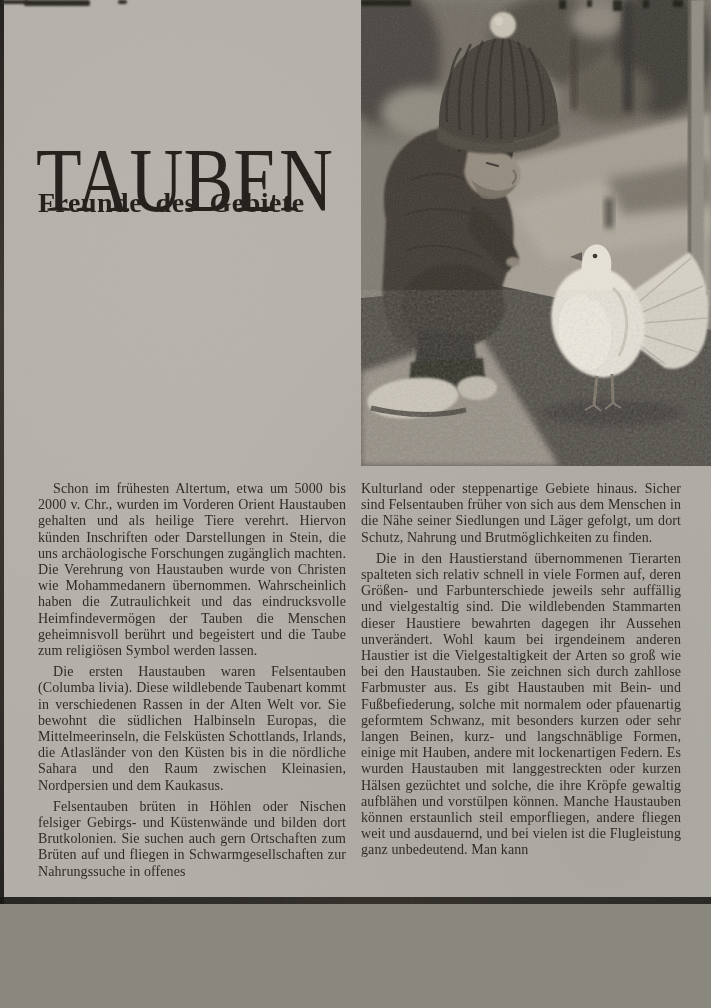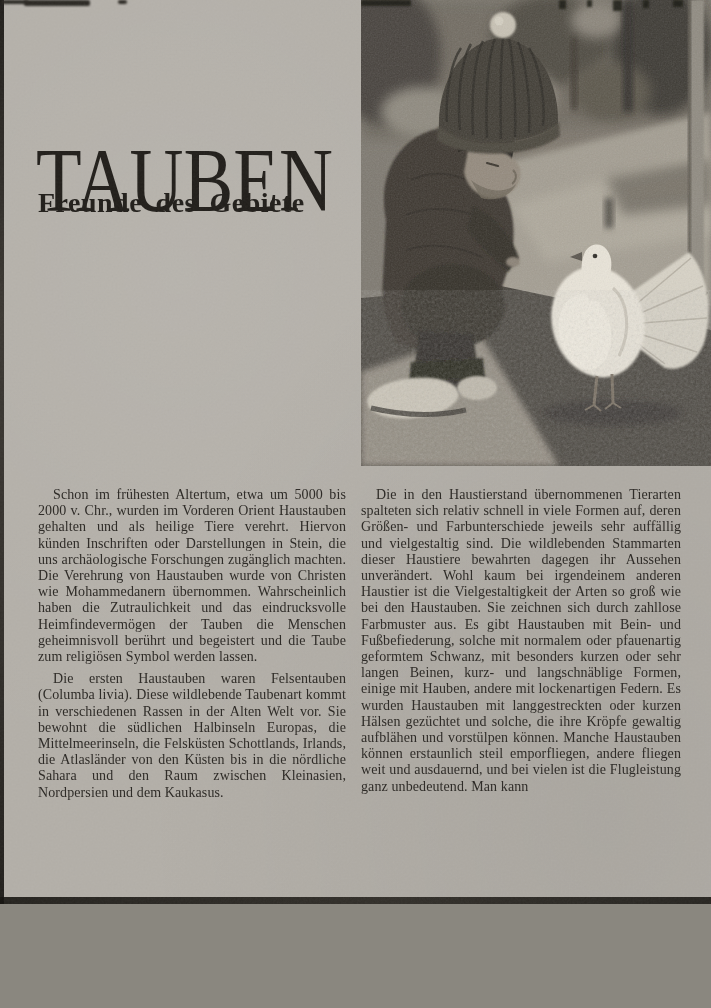--- a/index.html
+++ b/index.html
@@ -51,21 +51,21 @@
   .photo svg{display:block;width:100%;height:100%;}
 
   .col{
     position:absolute;top:481px;
     font-size:14px;line-height:16.2px;
     text-align:justify;
     letter-spacing:.1px;
   }
   .col-left{left:38px;width:308px;}
   .col-right{left:361px;width:320px;}
-  .col p{margin:6px 0 5px 0;text-indent:15px;}
+  .col p{margin:0 0 5px 0;text-indent:15px;}
   .col p.cont{text-indent:0;}
 
   .page-number{
     position:absolute;left:38px;top:966px;
     font-size:16px;letter-spacing:1px;color:#2b2824;
   }
 
   .paper-grain{
     position:absolute;left:0;top:0;width:711px;height:1008px;
     pointer-events:none;
@@ -204,23 +204,25 @@
           <rect x="312" y="0" width="10" height="7"></rect>
         </g>
       </g>
     </svg>
   </figure>
 
   <main>
     <section class="col col-left">
       <p>Schon im frühesten Altertum, etwa um 5000 bis 2000 v. Chr., wurden im Vorderen Orient Haustauben gehalten und als heilige Tiere verehrt. Hiervon künden Inschriften oder Darstellungen in Stein, die uns archäologische Forschungen zugänglich machten. Die Verehrung von Haustauben wurde von Christen wie Mohammedanern übernommen. Wahrscheinlich haben die Zutraulichkeit und das eindrucksvolle Heimfindevermögen der Tauben die Menschen geheimnisvoll berührt und begeistert und die Taube zum religiösen Symbol werden lassen.</p>
       <p>Die ersten Haustauben waren Felsentauben (Columba livia). Diese wildlebende Taubenart kommt in verschiedenen Rassen in der Alten Welt vor. Sie bewohnt die südlichen Halbinseln Europas, die Mittelmeerinseln, die Felsküsten Schottlands, Irlands, die Atlasländer von den Küsten bis in die nördliche Sahara und den Raum zwischen Kleinasien, Nordpersien und dem Kaukasus.</p>
+      <p>Felsentauben brüten in Höhlen oder Nischen felsiger Gebirgs- und Küstenwände und bilden dort Brutkolonien. Sie suchen auch gern Ortschaften zum Brüten auf und fliegen in Schwarmgesellschaften zur Nahrungssuche in offenes</p>
     </section>
 
     <section class="col col-right">
+      <p class="cont">Kulturland oder steppenartige Gebiete hinaus. Sicher sind Felsentauben früher von sich aus dem Menschen in die Nähe seiner Siedlungen und Läger gefolgt, um dort Schutz, Nahrung und Brutmöglichkeiten zu finden.</p>
       <p>Die in den Haustierstand übernommenen Tierarten spalteten sich relativ schnell in viele Formen auf, deren Größen- und Farbunterschiede jeweils sehr auffällig und vielgestaltig sind. Die wildlebenden Stammarten dieser Haustiere bewahrten dagegen ihr Aussehen unverändert. Wohl kaum bei irgendeinem anderen Haustier ist die Vielgestaltigkeit der Arten so groß wie bei den Haustauben. Sie zeichnen sich durch zahllose Farbmuster aus. Es gibt Haustauben mit Bein- und Fußbefiederung, solche mit normalem oder pfauenartig geformtem Schwanz, mit besonders kurzen oder sehr langen Beinen, kurz- und langschnäblige Formen, einige mit Hauben, andere mit lockenartigen Federn. Es wurden Haustauben mit langgestreckten oder kurzen Hälsen gezüchtet und solche, die ihre Kröpfe gewaltig aufblähen und vorstülpen können. Manche Haustauben können erstaunlich steil emporfliegen, andere fliegen weit und ausdauernd, und bei vielen ist die Flugleistung ganz unbedeutend. Man kann</p>
     </section>
   </main>
 
   <div class="page-number">780</div>
 
   <svg class="paper-grain" xmlns="http://www.w3.org/2000/svg">
     <filter id="pg" x="0%" y="0%" width="100%" height="100%">
       <feTurbulence type="fractalNoise" baseFrequency="0.5" numOctaves="2" stitchTiles="stitch"></feTurbulence>
       <feColorMatrix type="saturate" values="0"></feColorMatrix>

